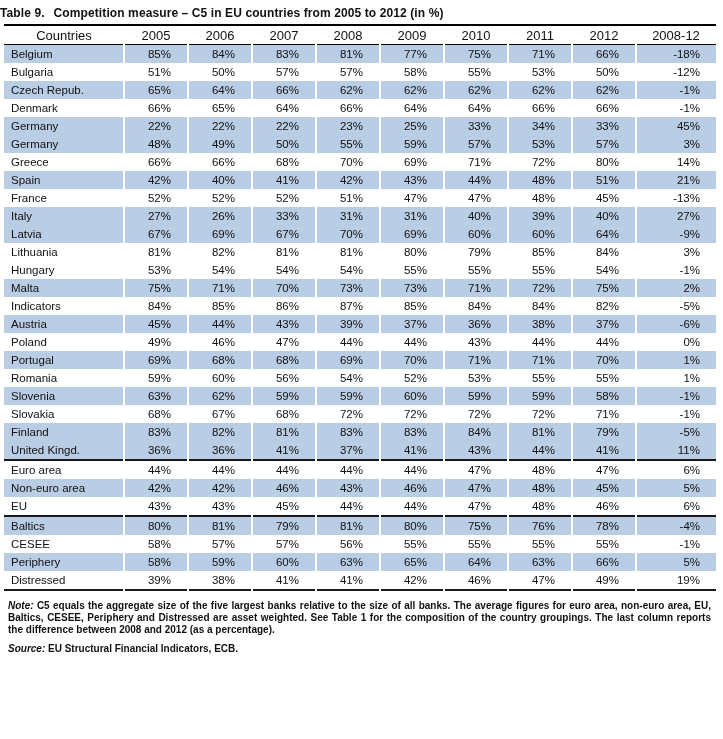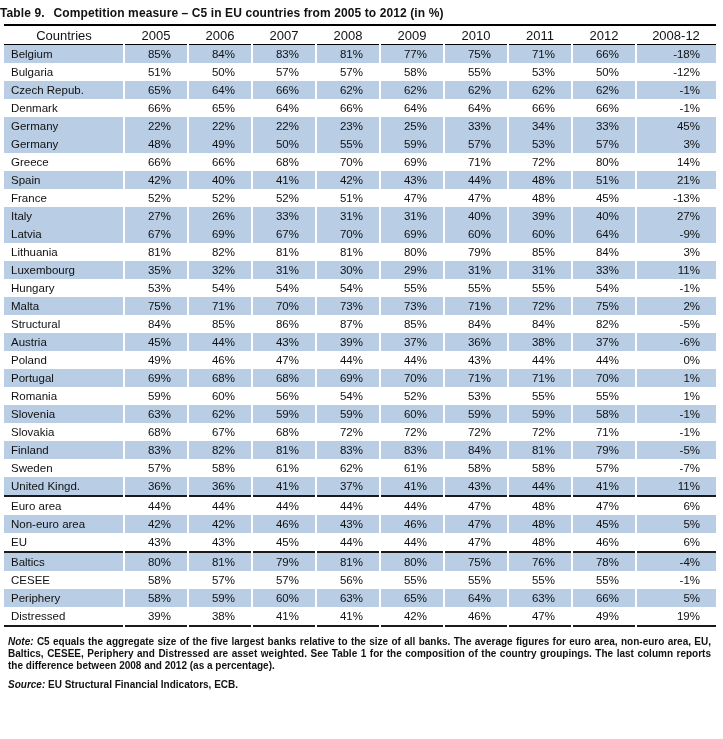--- a/index.html
+++ b/index.html
@@ -250,32 +250,20 @@
           <td>81%</td>
           <td>82%</td>
           <td>81%</td>
           <td>81%</td>
           <td>80%</td>
           <td>79%</td>
           <td>85%</td>
           <td>84%</td>
           <td>3%</td>
         </tr>
-        <tr class="shade">
-          <td class="country">Luxembourg</td>
-          <td>35%</td>
-          <td>32%</td>
-          <td>31%</td>
-          <td>30%</td>
-          <td>29%</td>
-          <td>31%</td>
-          <td>31%</td>
-          <td>33%</td>
-          <td>11%</td>
-        </tr>
         <tr>
           <td class="country">Hungary</td>
           <td>53%</td>
           <td>54%</td>
           <td>54%</td>
           <td>54%</td>
           <td>55%</td>
           <td>55%</td>
           <td>55%</td>
           <td>54%</td>
@@ -287,21 +275,21 @@
           <td>71%</td>
           <td>70%</td>
           <td>73%</td>
           <td>73%</td>
           <td>71%</td>
           <td>72%</td>
           <td>75%</td>
           <td>2%</td>
         </tr>
         <tr>
-          <td class="country">Structural</td>
+          <td class="country">Indicators</td>
           <td>84%</td>
           <td>85%</td>
           <td>86%</td>
           <td>87%</td>
           <td>85%</td>
           <td>84%</td>
           <td>84%</td>
           <td>82%</td>
           <td>-5%</td>
         </tr>
@@ -382,32 +370,20 @@
           <td>83%</td>
           <td>82%</td>
           <td>81%</td>
           <td>83%</td>
           <td>83%</td>
           <td>84%</td>
           <td>81%</td>
           <td>79%</td>
           <td>-5%</td>
         </tr>
-        <tr>
-          <td class="country">Sweden</td>
-          <td>57%</td>
-          <td>58%</td>
-          <td>61%</td>
-          <td>62%</td>
-          <td>61%</td>
-          <td>58%</td>
-          <td>58%</td>
-          <td>57%</td>
-          <td>-7%</td>
-        </tr>
         <tr class="shade">
           <td class="country">United Kingd.</td>
           <td>36%</td>
           <td>36%</td>
           <td>41%</td>
           <td>37%</td>
           <td>41%</td>
           <td>43%</td>
           <td>44%</td>
           <td>41%</td>

